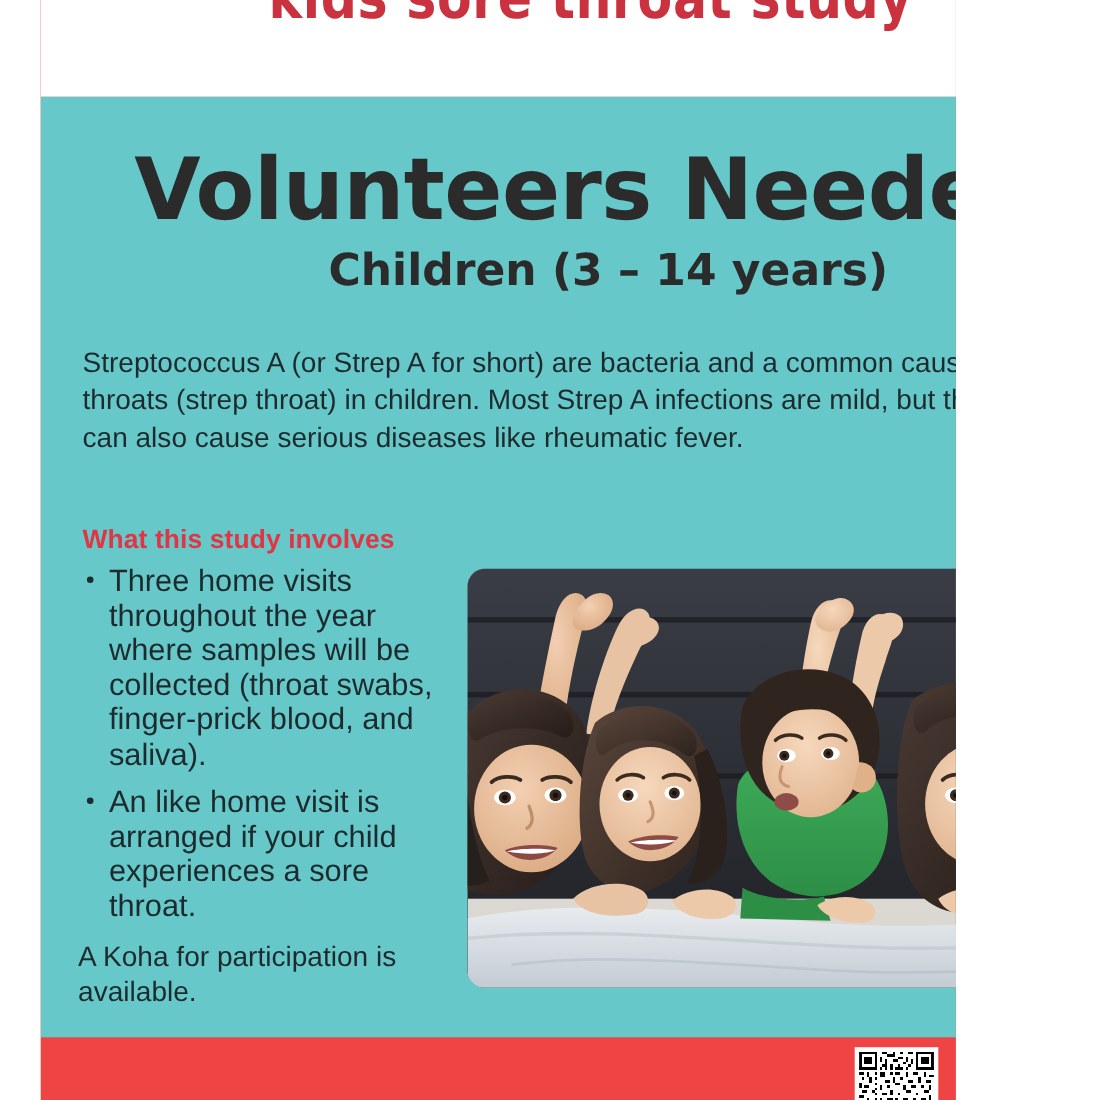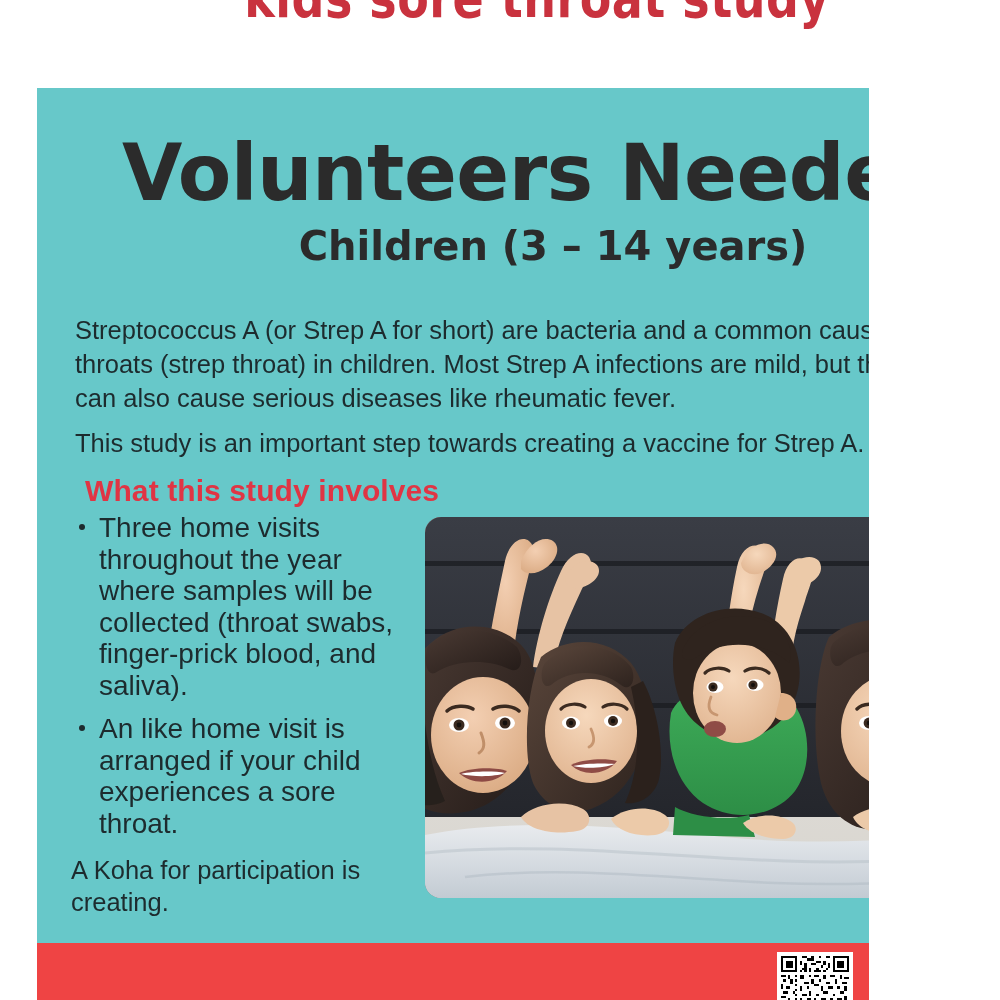--- a/index.html
+++ b/index.html
@@ -92,25 +92,25 @@
     font-family: "Liberation Sans", sans-serif;
     font-size: 25.5px;
     line-height: 34px;
     color: #1D2B2E;
   }
   .para-1 { top: 225px; }
   .para-2 { top: 338px; }
 
   .section-heading {
     position: absolute;
-    left: 48px;
+    left: 38px;
     top: 387px;
     font-family: "Liberation Sans", sans-serif;
     font-weight: 700;
-    font-size: 30px;
+    font-size: 24px;
     line-height: 32px;
     color: #E03544;
     letter-spacing: 0.1px;
   }
 
   
   .bullet-column {
     position: absolute;
     left: 34px;
     top: 424px;
@@ -200,34 +200,33 @@
   </div>
 
   <div class="teal-panel">
 
     <div class="headline">Volunteers Needed</div>
 
     <div class="subheadline">Children (3 – 14 years)</div>
 
     <div class="body-copy para-1">Streptococcus A (or Strep A for short) are bacteria and a common cause of sore throats (strep throat) in children. Most Strep A infections are mild, but the bacteria can also cause serious diseases like rheumatic fever.</div>
 
-    <div class="body-copy para-2">This study is an important step towards creating a vaccine for Strep A.</div>
 
     <div class="section-heading">What this study involves</div>
 
     <div class="bullet-column">
       <div class="bullet-item">
         <span class="dot"></span>
         <span>Three home visits throughout the year where samples will be collected (throat swabs, finger-prick blood, and saliva).</span>
       </div>
       <div class="bullet-item">
         <span class="dot"></span>
         <span>An like home visit is arranged if your child experiences a sore throat.</span>
       </div>
-      <div class="closing-line">A Koha for participation is creating.</div>
+      <div class="closing-line">A Koha for participation is available.</div>
     </div>
 
     <div class="photo">
       <svg viewBox="0 0 574 381" preserveAspectRatio="xMidYMid slice">
         <defs>
           <linearGradient id="wallg" x1="0" y1="0" x2="0" y2="1">
             <stop offset="0%" stop-color="#e9e7e2"></stop>
             <stop offset="100%" stop-color="#d8d5cf"></stop>
           </linearGradient>
           <linearGradient id="bedg" x1="0" y1="0" x2="0" y2="1">

